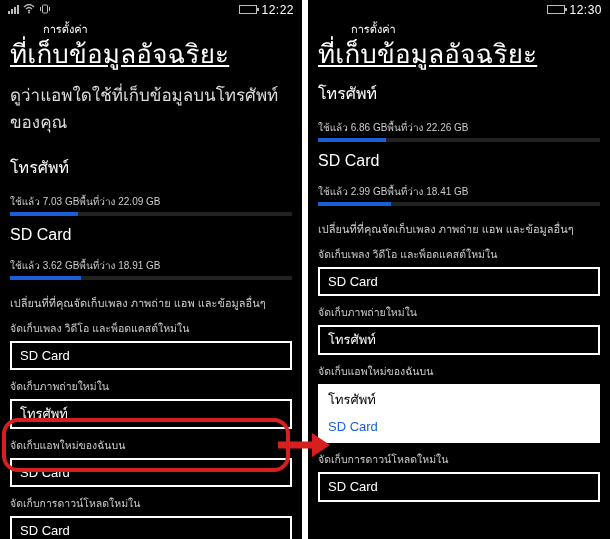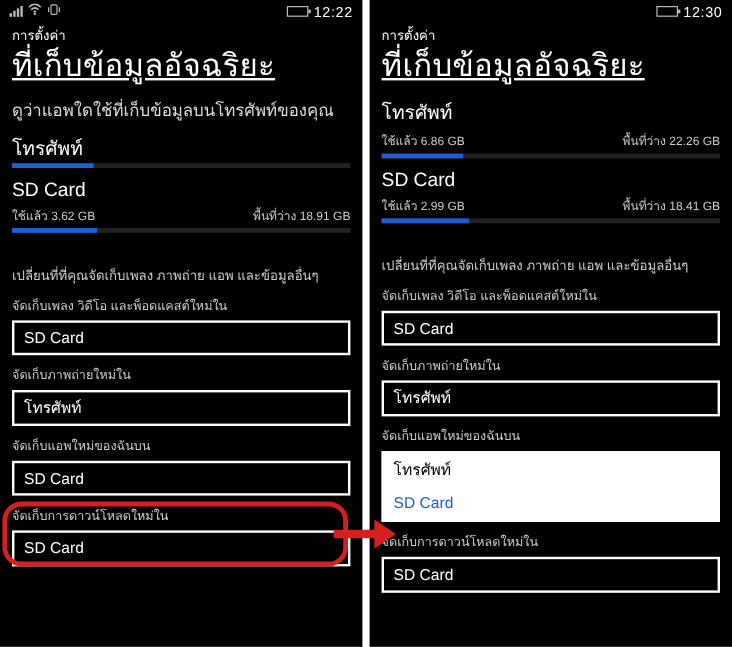--- a/index.html
+++ b/index.html
@@ -42,43 +42,43 @@
     border: 1px solid #bbb;
     position: relative;
   }
   .batt::after {
     content: ""; position: absolute; right: -3px; top: 2px;
     width: 2px; height: 3px; background: #bbb;
   }
   .batt-fill { height: 100%; background: #bbb; }
   .clock { font-size: 12px; letter-spacing: 0.5px; }
   .content { padding: 0 10px 10px; }
-  .crumb { font-size: 11px; color: #fff; margin-top: 2px; }
+  .crumb { font-size: 11px; color: #fff; margin-top: 2px; margin-left: 33px; }
   .title {
     font-size: 26px;
     font-weight: 300;
     line-height: 1.1;
     margin: 2px 0 12px;
     letter-spacing: 0.2px;
     text-decoration: underline;
   }
-  .subhead { font-size: 14px; color: #ddd; margin-bottom: 8px; }
+  .subhead { font-size: 17px; color: #ddd; margin-bottom: 20px; }
   .store-block { margin-bottom: 10px; cursor: pointer; }
   .store-name { font-size: 16px; font-weight: 300; }
   .store-row {
-    display: flex; justify-content: space-between;
+    display: flex; justify-content: flex-start;
     font-size: 10px; color: #ccc;
-    margin: 4px 0 3px;
+    margin: 14px 0 3px;
   }
   .bar {
     width: 100%; height: 4px; background: #222;
     position: relative;
   }
   .bar-fill { height: 100%; background: #1a5fd6; }
-  .sect-lbl { font-size: 11px; color: #ccc; margin: 26px 0 8px; }
+  .sect-lbl { font-size: 11px; color: #ccc; margin: 14px 0 8px; }
   .grp-lbl { font-size: 10.5px; color: #ccc; margin: 8px 0 4px; }
   .select {
     border: 2px solid #fff;
     padding: 5px 8px;
     font-size: 13px;
     color: #fff;
     background: #000;
     cursor: pointer;
     line-height: 1.2;
   }
@@ -151,20 +151,24 @@
       <span class="clock">12:22</span>
     </div>
   </div>
   <div class="content">
     <div class="crumb">การตั้งค่า</div>
     <div class="title">ที่เก็บข้อมูลอัจฉริยะ</div>
     <div class="subhead">ดูว่าแอพใดใช้ที่เก็บข้อมูลบนโทรศัพท์ของคุณ</div>
 
     <div class="store-block">
       <div class="store-name">โทรศัพท์</div>
+      <div class="store-row">
+        <span>ใช้แล้ว 7.03 GB</span>
+        <span>พื้นที่ว่าง 22.09 GB</span>
+      </div>
       <div class="bar">
           <div class="bar-fill" style="width:24%"></div>
         </div>
     </div>
 
     <div class="store-block">
       <div class="store-name">SD Card</div>
       <div class="store-row">
         <span>ใช้แล้ว 3.62 GB</span>
         <span>พื้นที่ว่าง 18.91 GB</span>

